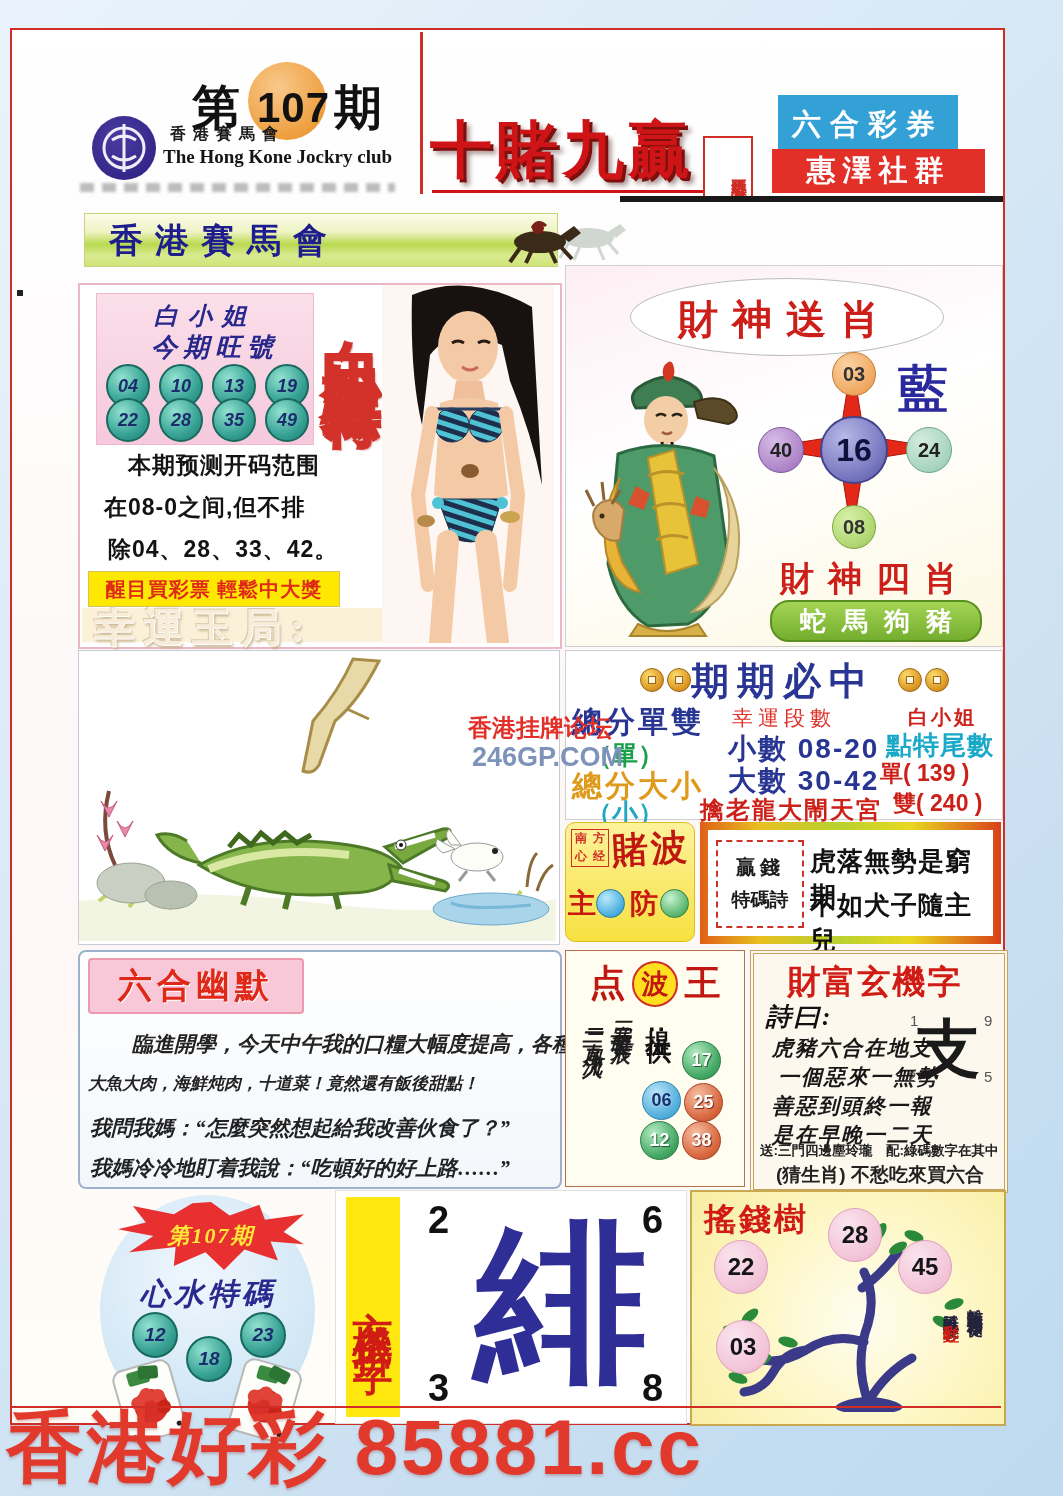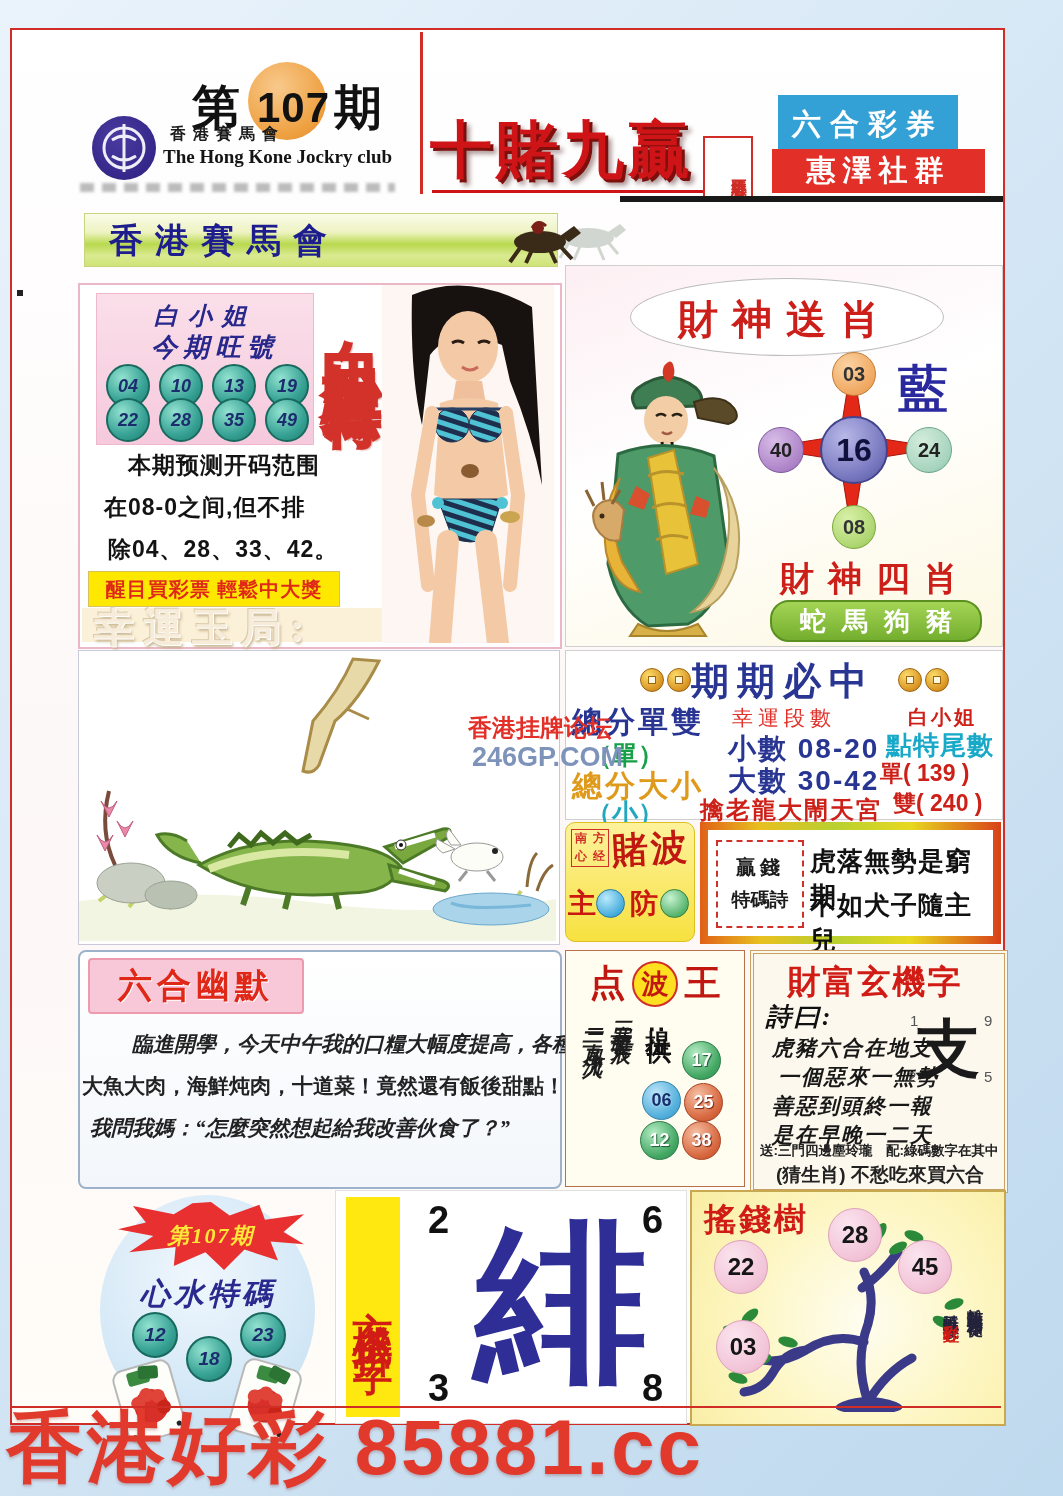--- a/index.html
+++ b/index.html
@@ -280,22 +280,23 @@
       <div class="abs" style="left:102px;top:58px;font-size:26px;font-weight:900;color:#111;letter-spacing:1px;">不如犬子隨主兒</div>
     </div>
   </div>
 
   <div class="abs" style="left:78px;top:950px;width:480px;height:235px;border:2px solid #9cb2ca;border-radius:8px;
               background:linear-gradient(180deg,#ffffff,#f3f7fb);"></div>
   <div class="abs" style="left:88px;top:958px;width:212px;height:52px;background:#f8c8d8;border:2px solid #ee9aae;border-radius:4px;
               color:#e02818;font-size:34px;font-weight:900;letter-spacing:5px;display:flex;align-items:center;justify-content:center;
               text-shadow:1px 1px 0 #fff;">六合幽默</div>
   <div class="abs serif storyline" style="left:132px;top:1030px;font-size:21px;font-style:italic;font-weight:600;color:#222;">臨進開學，今天中午我的口糧大幅度提高，各種</div>
-  <div class="abs serif storyline" style="left:82px;top:1072px;font-size:21px;font-weight:600;color:#222;">大魚大肉，海鮮炖肉，十道菜！竟然還有飯後甜點！</div>
+  <div class="abs serif storyline" style="left:88px;top:1072px;font-size:17px;font-style:italic;font-weight:600;color:#222;">大魚大肉，海鮮炖肉，十道菜！竟然還有飯後甜點！</div>
   <div class="abs serif storyline" style="left:90px;top:1114px;font-size:21px;font-style:italic;font-weight:600;color:#222;">我問我媽：“怎麼突然想起給我改善伙食了？”</div>
+  <div class="abs serif storyline" style="left:90px;top:1154px;font-size:21px;font-style:italic;font-weight:600;color:#222;">我媽冷冷地盯着我說：“吃頓好的好上路……”</div>
 
   <div class="abs" style="left:565px;top:950px;width:178px;height:235px;background:#fffcf0;border:1.5px solid #b87048;">
     <div class="abs" style="left:0;top:8px;width:178px;text-align:center;">
       <span class="serif" style="font-size:36px;font-weight:900;color:#c01810;vertical-align:middle;">点</span>
       <span style="display:inline-flex;width:42px;height:42px;border-radius:50%;background:#ffe020;border:2px solid #d03028;
                    align-items:center;justify-content:center;vertical-align:middle;margin:0 2px;">
         <span class="serif" style="font-size:27px;font-weight:900;color:#c01810;">波</span>
       </span>
       <span class="serif" style="font-size:36px;font-weight:900;color:#c01810;vertical-align:middle;">王</span>
     </div>

